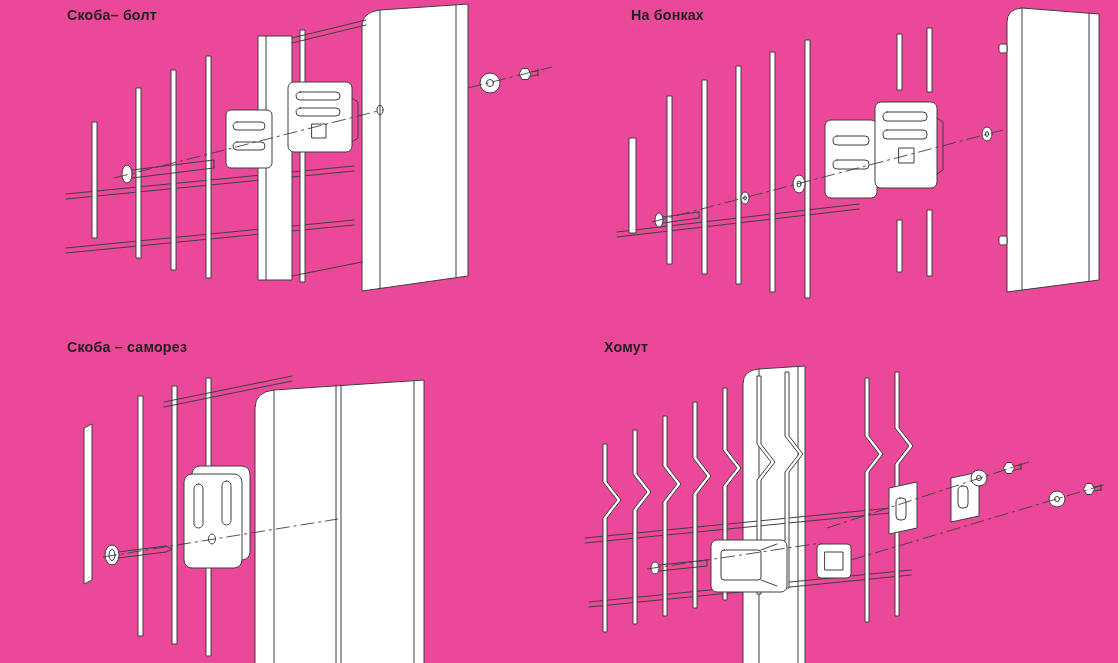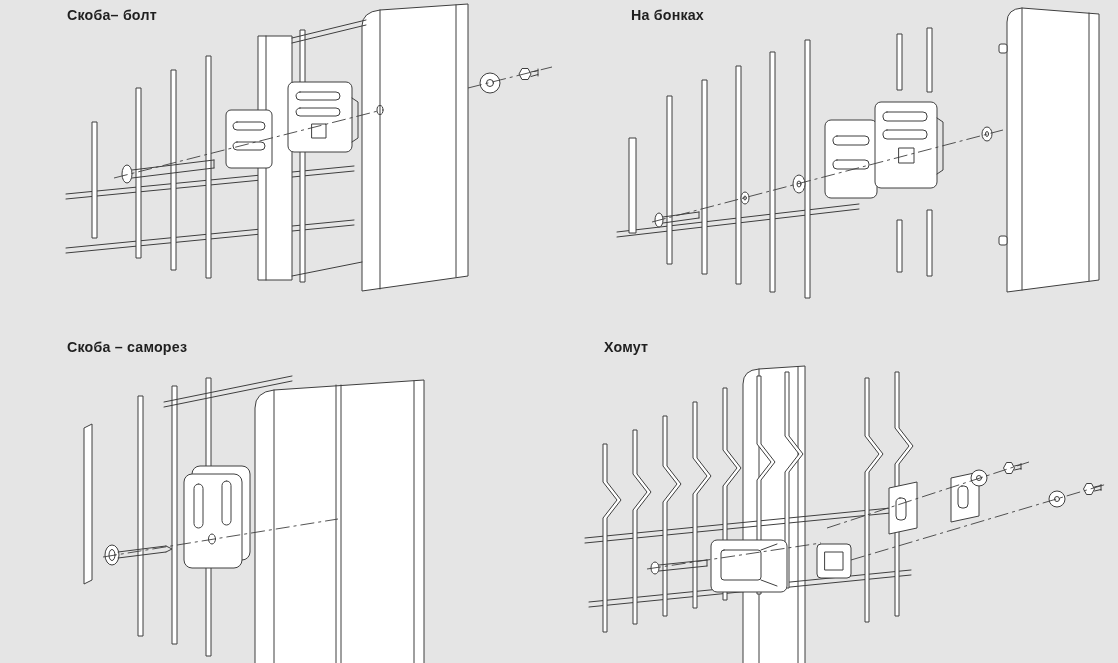--- a/index.html
+++ b/index.html
@@ -1,17 +1,17 @@
 <!DOCTYPE html>
 <html><head>
 <meta charset="utf-8">
 <style>
   * { margin:0; padding:0; box-sizing:border-box; }
   html,body { width:1118px; height:663px; background:#ffffff; font-family:"Liberation Sans", sans-serif; }
-  .page { position:relative; width:1118px; height:663px; background:#e5e5e5; overflow:hidden; }
+  .page { position:relative; width:1118px; height:663px; background:#ec4899; overflow:hidden; }
   .panel-title {
     position:absolute; font-size:15px; font-weight:600; color:#1f1f1f;
     font-family:"Liberation Sans", sans-serif; white-space:nowrap;
     letter-spacing:0.2px; transform:scaleX(0.95); transform-origin:left top;
   }
   .drawing { position:absolute; }
   .ln  { fill:none; stroke:#3f3f3f; stroke-width:1; stroke-linejoin:round; stroke-linecap:round; }
   .fw  { fill:#ffffff; stroke:#3f3f3f; stroke-width:1; stroke-linejoin:round; }
   .axis{ fill:none; stroke:#3f3f3f; stroke-width:0.9; stroke-dasharray:14 4 3 4; }
 </style>

